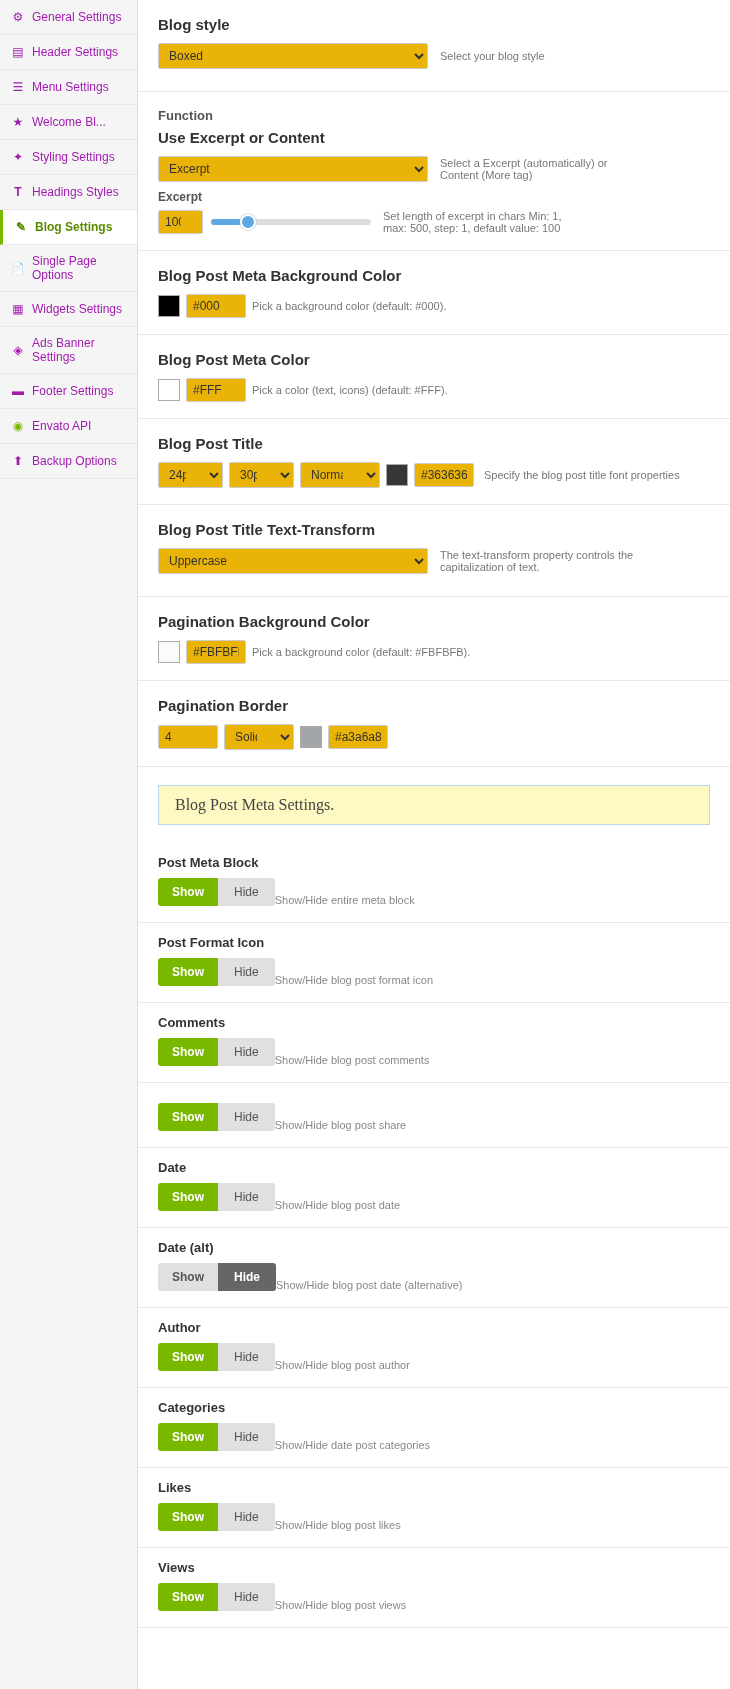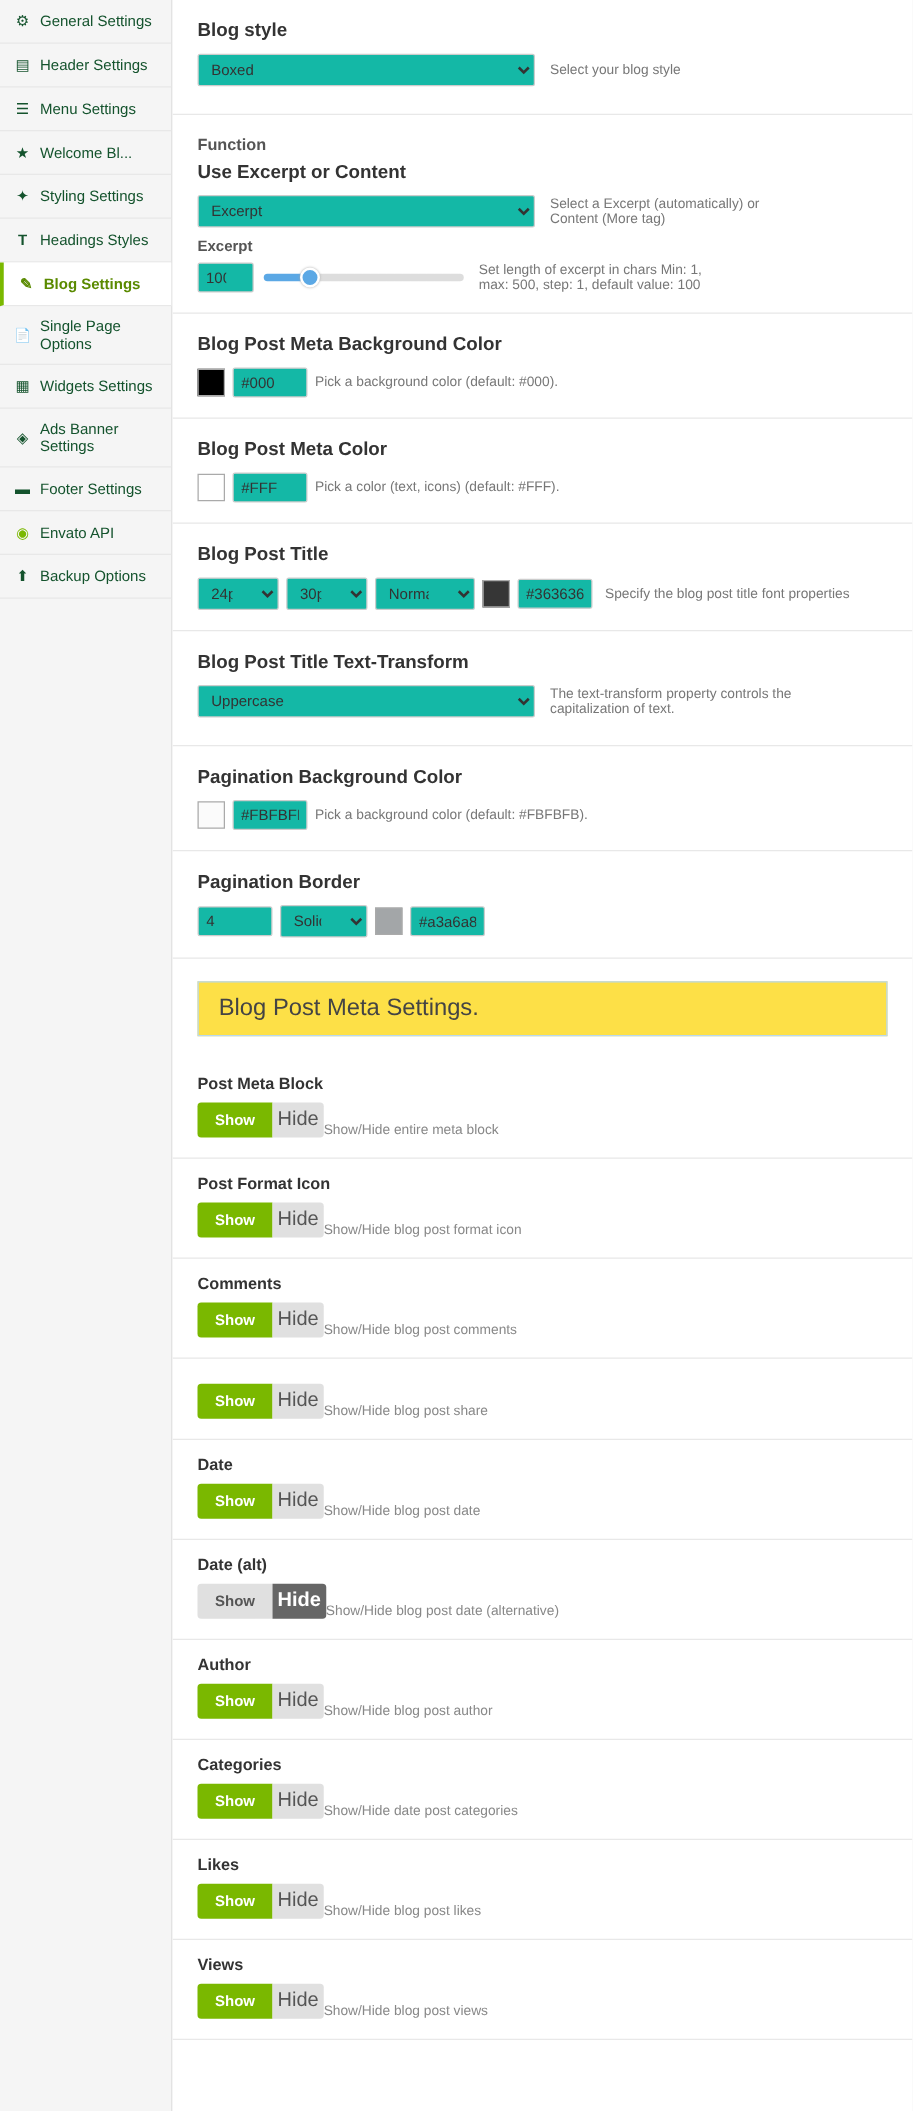--- a/index.html
+++ b/index.html
@@ -12,21 +12,21 @@
       border-right: 1px solid #ddd;
       flex-shrink: 0;
       padding-top: 0;
     }
     .sidebar-item {
       display: flex;
       align-items: center;
       padding: 9px 10px;
       cursor: pointer;
       border-bottom: 1px solid #e8e8e8;
-      color: #14532d;
+      color: #a21caf;
       font-size: 12px;
       gap: 6px;
     }
     .sidebar-item.active {
       background: #fff;
       color: #5a8a00;
       font-weight: bold;
       border-left: 3px solid #7ab800;
     }
     .sidebar-item .icon {
@@ -69,21 +69,21 @@
     .field-desc {
       font-size: 11px;
       color: #777;
       margin-left: 4px;
       max-width: 200px;
     }
 
     select, input[type="text"], input[type="number"] {
       border: 1px solid #ccc;
       padding: 4px 6px;
-      background: #14b8a6;
+      background: #eab308;
       font-size: 12px;
       border-radius: 2px;
       color: #333;
     }
 
     select {
       padding-right: 20px;
       appearance: auto;
     }
 
@@ -161,26 +161,27 @@
     }
     .font-size-select {
       width: 65px;
     }
     .font-weight-select {
       width: 80px;
     }
 
     
     .info-bar {
-      background: #fde047;
+      background: #fef9c3;
       border: 1px solid #b8d8f0;
       padding: 10px 16px;
-      font-size: 19px;
+      font-size: 16px;
       color: #444;
       margin: 10px 0;
+      font-family: Liberation Serif, serif;
     }
 
     
     .btn-group {
       display: flex;
       gap: 0;
       margin: 8px 0 4px 0;
     }
     .btn-show {
       background: #7ab800;
@@ -193,22 +194,22 @@
       border-radius: 3px 0 0 3px;
     }
     .btn-show.inactive {
       background: #e0e0e0;
       color: #555;
     }
     .btn-hide {
       background: #e0e0e0;
       color: #555;
       border: none;
-      padding: 5px 4px;
-      font-size: 16px;
+      padding: 5px 16px;
+      font-size: 12px;
       cursor: pointer;
       border-radius: 0 3px 3px 0;
     }
     .btn-hide.active {
       background: #666;
       color: #fff;
       font-weight: bold;
     }
 
     .meta-section {

